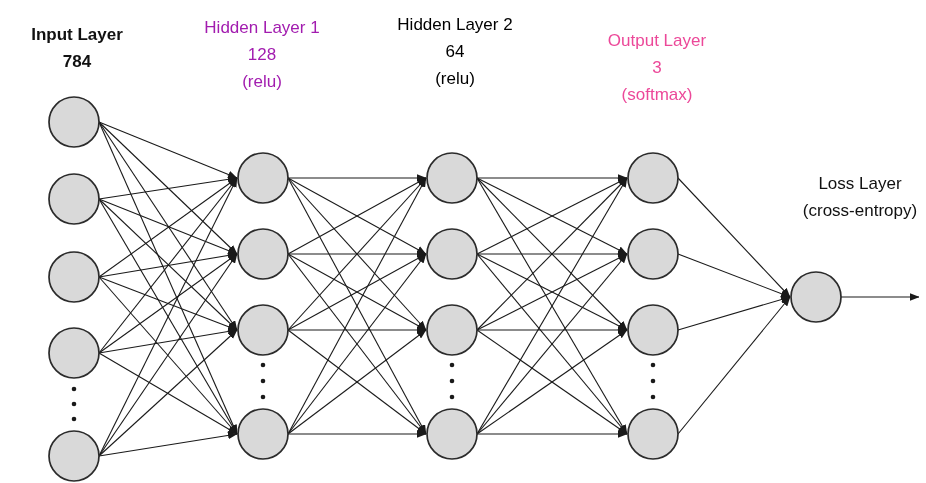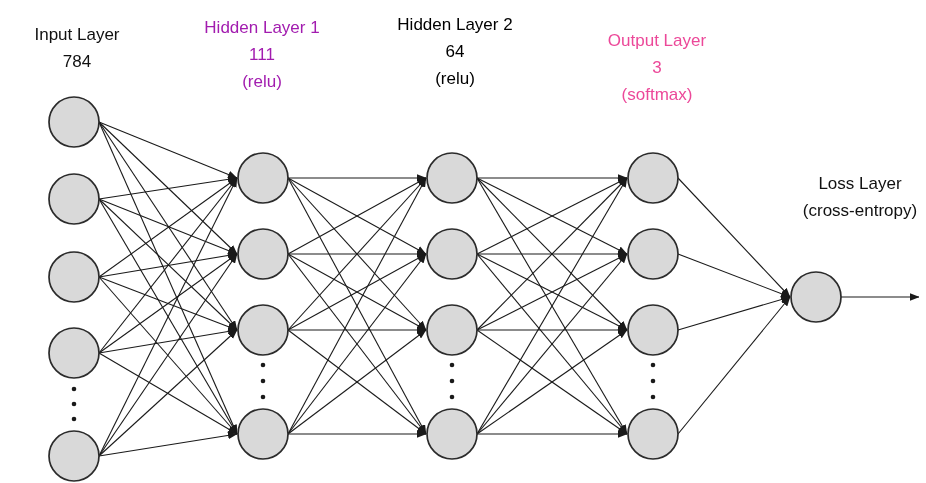--- a/index.html
+++ b/index.html
@@ -123,28 +123,28 @@
       <circle cx="653" cy="178" r="25" fill="#d9d9d9" stroke="#2b2b2b" stroke-width="1.7"></circle>
       <circle cx="653" cy="254" r="25" fill="#d9d9d9" stroke="#2b2b2b" stroke-width="1.7"></circle>
       <circle cx="653" cy="330" r="25" fill="#d9d9d9" stroke="#2b2b2b" stroke-width="1.7"></circle>
       <circle cx="653" cy="434" r="25" fill="#d9d9d9" stroke="#2b2b2b" stroke-width="1.7"></circle>
       <circle cx="653" cy="365" r="2.3" fill="#1a1a1a"></circle>
       <circle cx="653" cy="381" r="2.3" fill="#1a1a1a"></circle>
       <circle cx="653" cy="397" r="2.3" fill="#1a1a1a"></circle>
       <circle cx="816" cy="297" r="25" fill="#d9d9d9" stroke="#2b2b2b" stroke-width="1.7"></circle>
     </svg>
 
-  <div class="layer-label" style="left: 77px; top: 21px; color: rgb(17, 17, 17);">
+  <div class="layer-label" style="left: 77px; top: 21px; color: rgb(17, 17, 17); font-weight: bold;">
     <div>Input Layer</div>
     <div>784</div>
   </div>
 
   <div class="layer-label" style="left: 262px; top: 14px; color: #a21caf; text-align: center;">
     <div>Hidden Layer 1</div>
-    <div>111</div>
+    <div>128</div>
     <div>(relu)</div>
   </div>
 
   <div class="layer-label" style="left: 455px; top: 11px; color: #000000;">
     <div>Hidden Layer 2</div>
     <div>64</div>
     <div>(relu)</div>
   </div>
 
   <div class="layer-label" style="left: 657px; top: 27px; color: #ec4899;">

